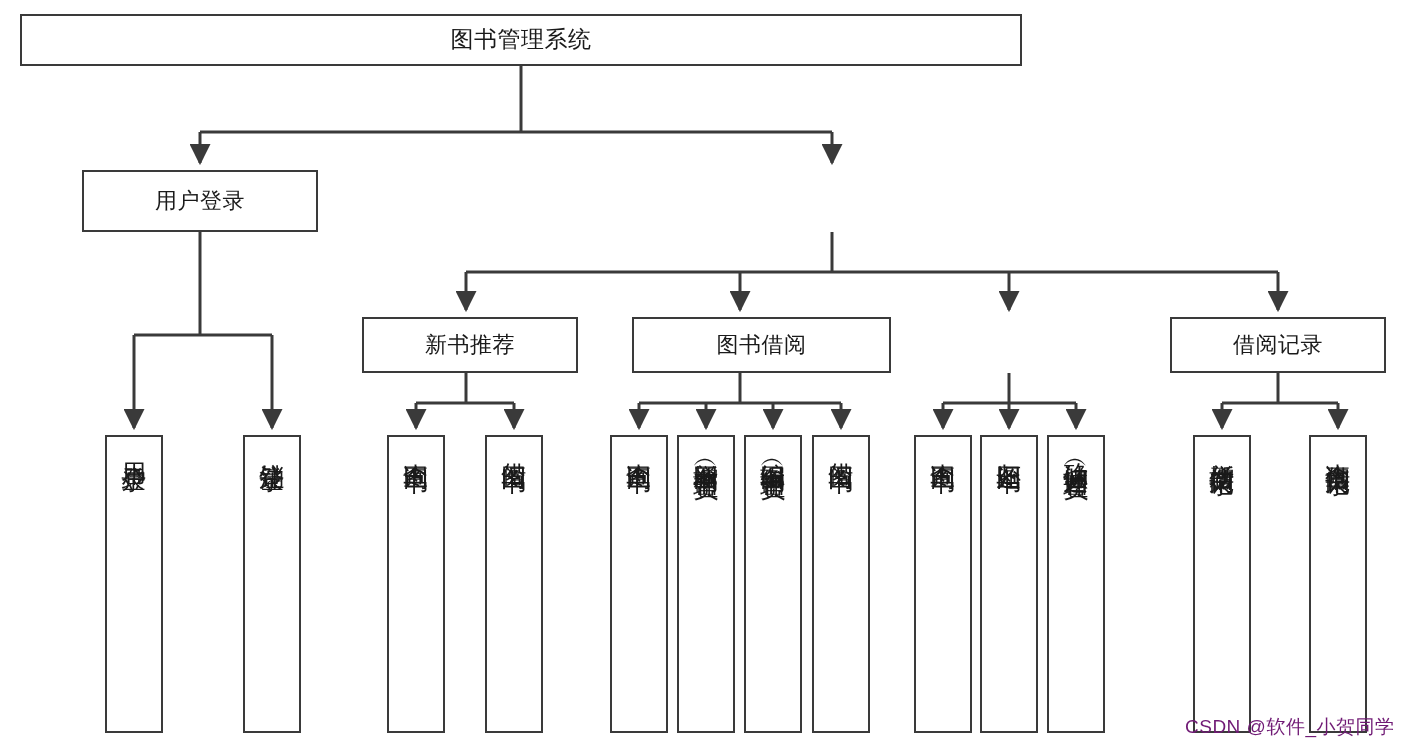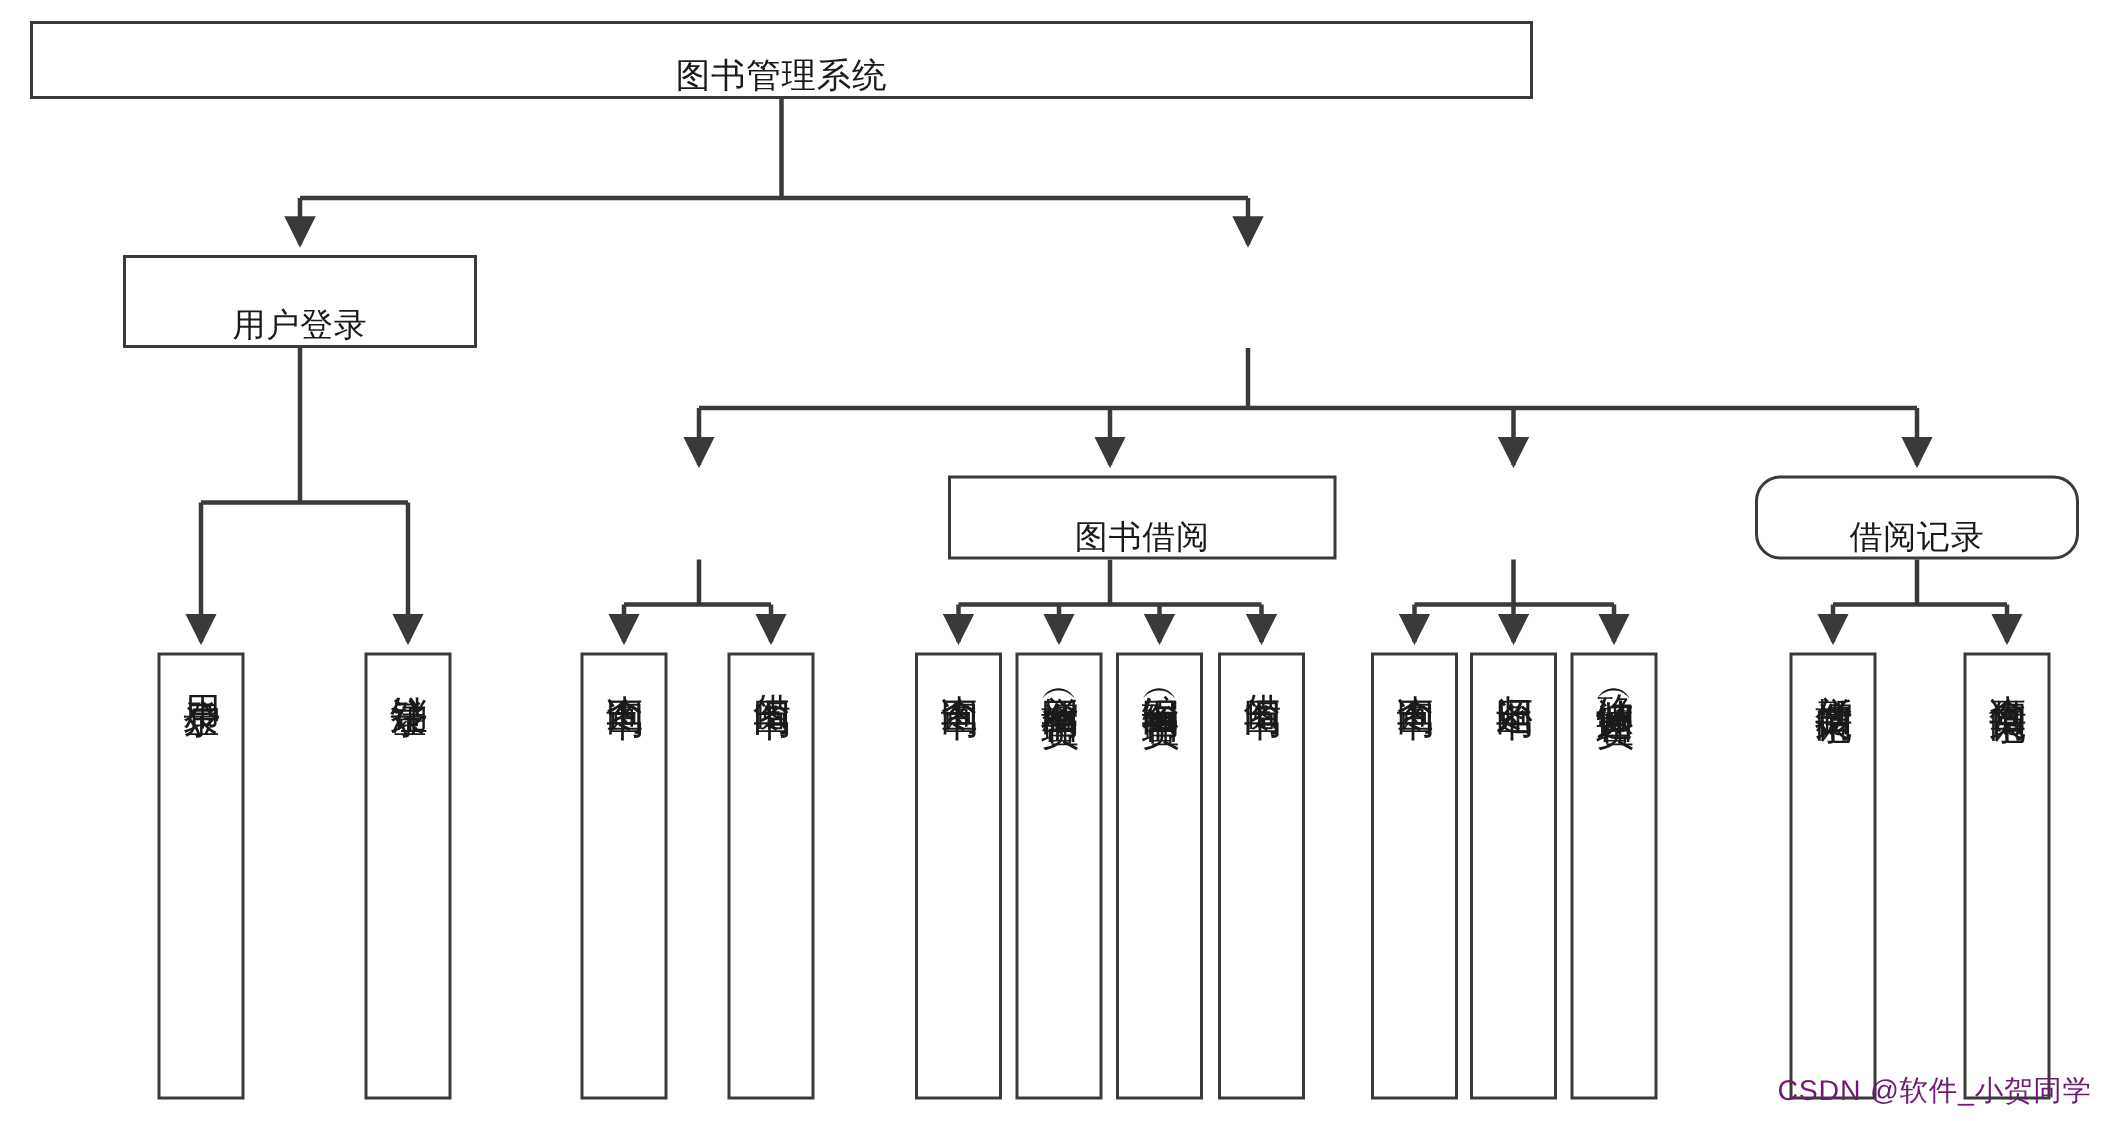--- a/index.html
+++ b/index.html
@@ -24,21 +24,21 @@
     width: 1405px;
     height: 747px;
     pointer-events: none;
   }
   .node {
     position: absolute;
     box-sizing: border-box;
     background: #ffffff;
     border: 2px solid #3a3a3a;
     display: flex;
-    align-items: flex-end;
+    align-items: center;
     justify-content: center;
     color: #1a1a1a;
     z-index: 2;
   }
   .node .lbl {
     display: block;
     text-align: center;
     line-height: 1.18;
     white-space: nowrap;
   }
@@ -130,24 +130,27 @@
   </svg>
 
   <div class="node horiz root" style="left:20px; top:14px; width:1002px; height:52px;">
     <span class="lbl">图书管理系统</span>
   </div>
 
   <div class="node horiz" style="left:82px; top:170px; width:236px; height:62px;">
     <span class="lbl">用户登录</span>
   </div>
 
+  <div class="node horiz" style="left:362px; top:317px; width:216px; height:56px;">
+    <span class="lbl">新书推荐</span>
+  </div>
   <div class="node horiz" style="left:632px; top:317px; width:259px; height:56px;">
     <span class="lbl">图书借阅</span>
   </div>
-  <div class="node horiz" style="left:1170px; top:317px; width:216px; height:56px;border-radius:17px;">
+  <div class="node horiz" style="left:1170px; top:317px; width:216px; height:56px;">
     <span class="lbl">借阅记录</span>
   </div>
 
   <div class="node vert" style="left:105px; top:435px; width:58px; height:298px;">
     <span class="lbl">用户登录</span>
   </div>
   <div class="node vert" style="left:243px; top:435px; width:58px; height:298px;">
     <span class="lbl">注销登录</span>
   </div>
 

